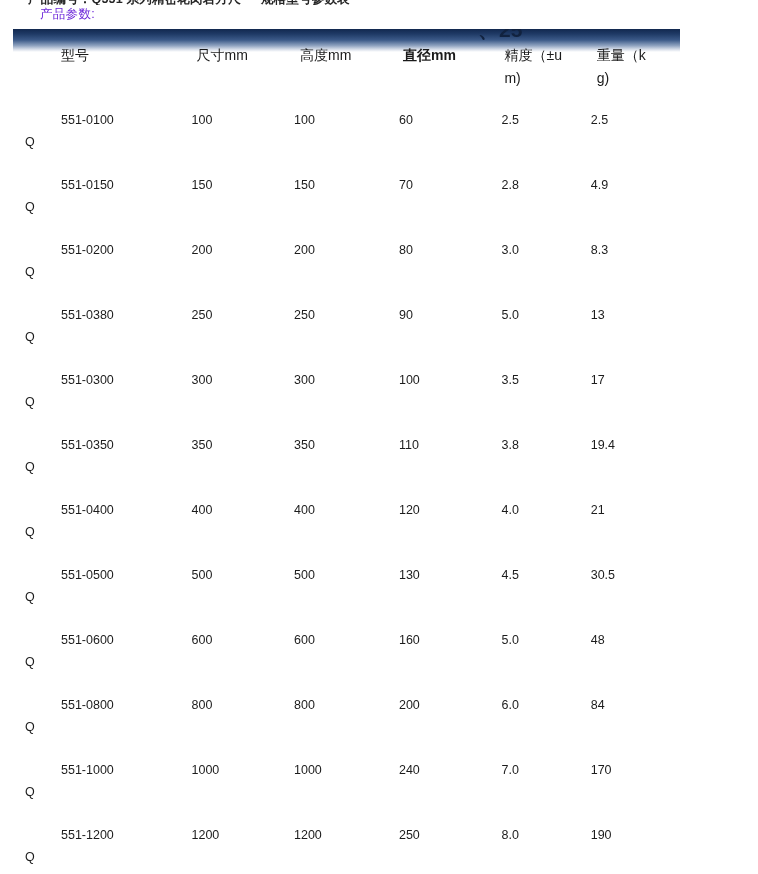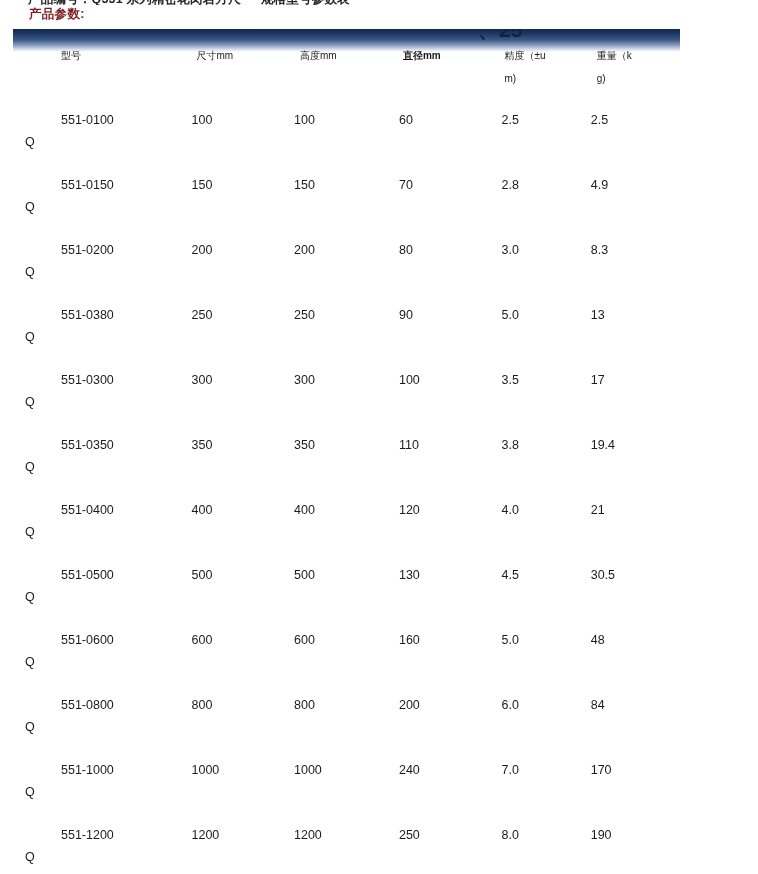--- a/index.html
+++ b/index.html
@@ -27,24 +27,24 @@
     font-size: 12.5px;
     font-weight: bold;
     color: #262626;
     white-space: nowrap;
     letter-spacing: .2px;
   }
 
   .section-label {
     position: absolute;
     top: 6px;
-    left: 29px;
+    left: 40px;
     font-size: 12.5px;
-    font-weight: bold;
-    color: #7f1d1d;
+    font-weight: normal;
+    color: #6d28d9;
     letter-spacing: .3px;
     white-space: nowrap;
   }
 
   
   .banner {
     position: absolute;
     top: 29px;
     left: 13px;
     width: 667px;
@@ -92,21 +92,21 @@
 
   .col-model  { width: 148px; }
   .col-size   { width: 85px;  }
   .col-height { width: 87px;  }
   .col-dia    { width: 85px;  }
   .col-acc    { width: 74px;  }
   .col-weight { width: 74px; margin-top: 12px;  }
 
   .param-table thead th {
     height: 56px;
-    font-size: 10px;
+    font-size: 14px;
     color: #1a1a1a;
     line-height: 23px;
     padding-left: 0;
   }
   .hdr-inner { display: block; padding-left: 0; }
   thead .col-model .hdr-inner  { padding-left: 48px; }
   thead .col-size .hdr-inner   { padding-left: 5px; }
   thead .col-height .hdr-inner { padding-left: 6px; }
   thead .col-dia .hdr-inner    { padding-left: 4px; font-weight: bold; }
   thead .col-acc .hdr-inner    { padding-left: 3px; }

